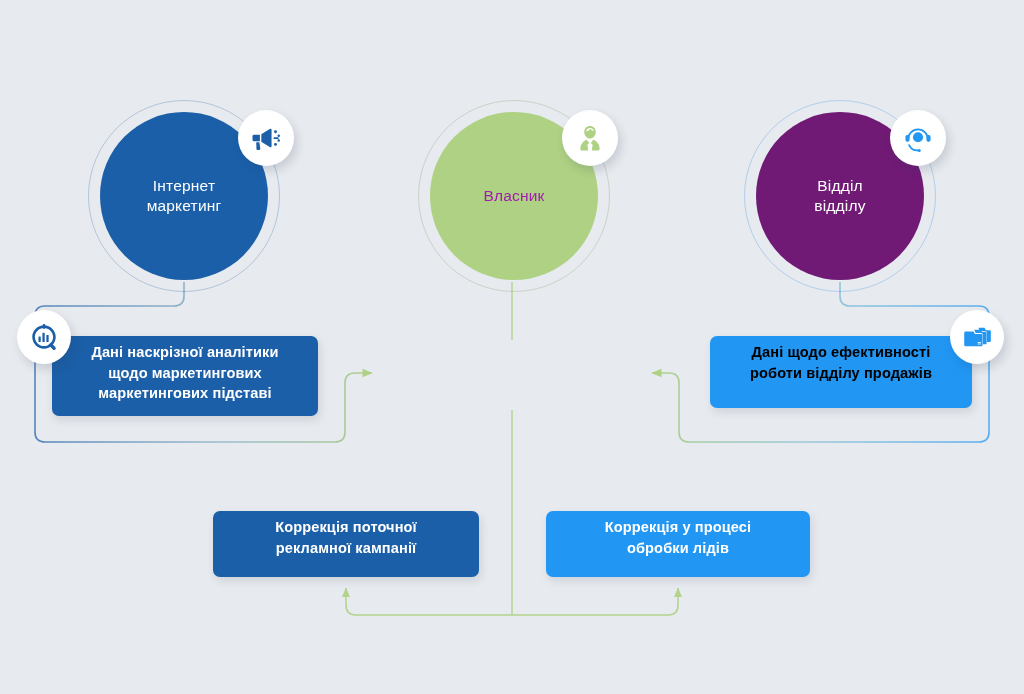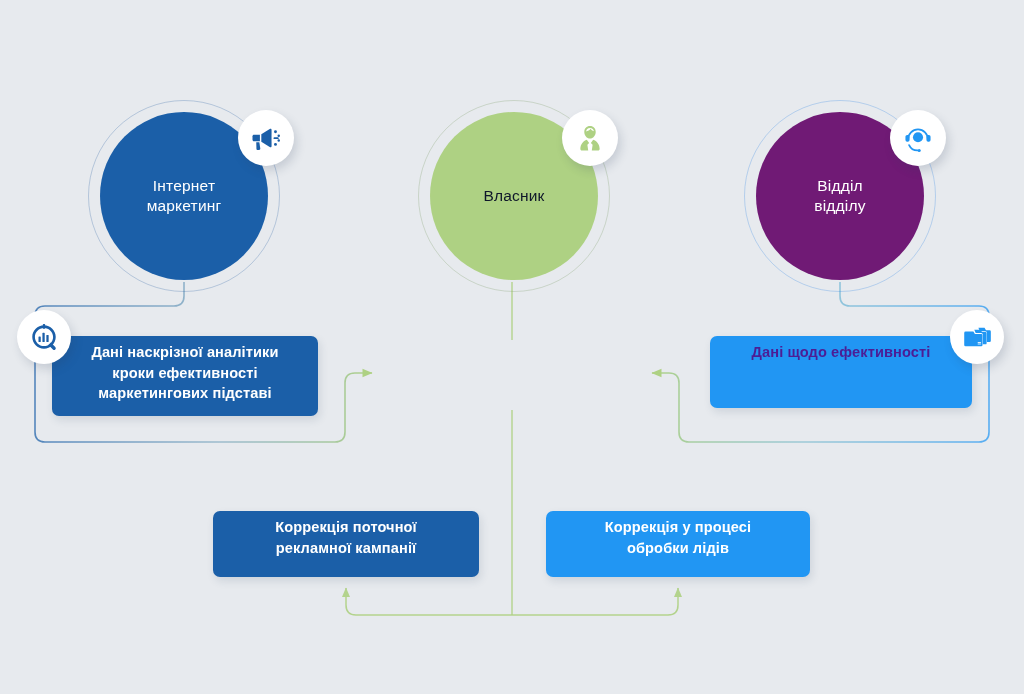--- a/index.html
+++ b/index.html
@@ -42,21 +42,21 @@
     border: 1px solid rgba(60,110,170,.30);
   }
   .ring.green { border-color: rgba(130,160,110,.30); }
   .ring.lightblue { border-color: rgba(60,140,230,.30); }
 
   #c1 { left: 100px; top: 112px; width: 168px; height: 168px;
         background: #1b5fa8; color: #ffffff; }
   #r1 { left: 88px;  top: 100px; width: 192px; height: 192px; }
 
   #c2 { left: 430px; top: 112px; width: 168px; height: 168px;
-        background: #aed183; color: #0f172a; }
+        background: #aed183; color: #a21caf; }
   #r2 { left: 418px; top: 100px; width: 192px; height: 192px; }
 
   #c3 { left: 756px; top: 112px; width: 168px; height: 168px;
         background: #701a75; color: #ffffff; }
   #r3 { left: 744px; top: 100px; width: 192px; height: 192px; }
 
   
   .badge {
     position: absolute;
     width: 56px; height: 56px;
@@ -84,21 +84,21 @@
     line-height: 1.42;
     padding: 6px 14px;
     box-shadow: 2px 4px 9px rgba(40,60,90,.13);
     letter-spacing: .1px;
   }
   #box-left   { left: 52px;  top: 336px; width: 266px; height: 80px;
                 background: #1b5fa8; color: #ffffff; }
   #box-center { left: 381px; top: 340px; width: 262px; height: 70px;
                 background: #aed183; color: #3d4a52; box-shadow: none; }
   #box-right  { left: 710px; top: 336px; width: 262px; height: 72px;
-                background: #2196f3; color: #4c1d95; }
+                background: #2196f3; color: #000000; }
   #box-bl     { left: 213px; top: 511px; width: 266px; height: 66px;
                 background: #1b5fa8; color: #ffffff; }
   #box-br     { left: 546px; top: 511px; width: 264px; height: 66px;
                 background: #2196f3; color: #ffffff; }
 </style>
 </head>
 <body>
 
 <div id="stage">
 
@@ -220,29 +220,30 @@
                L22.3 25.1 A1.5 1.5 0 0 1 20.8 26.6 L2.9 26.6
                A1.5 1.5 0 0 1 1.4 25.1 L1.4 11.3 A1.5 1.5 0 0 1 2.9 9.8 Z"></path>
       <rect x="16.6" y="21.7" width="4.2" height="1.1" rx=".55" fill="#ffffff" opacity=".85"></rect>
       <rect x="16.6" y="23.5" width="4.2" height="1.1" rx=".55" fill="#ffffff" opacity=".85"></rect>
     </svg>
   </div>
 
   <div class="box" id="box-left">
     <span>
       <span>Дані наскрізної аналітики</span><br>
-      <span>кроки ефективності</span><br>
+      <span>щодо маркетингових</span><br>
       <span>маркетингових підставі</span>
     </span>
   </div>
 
 
   <div class="box" id="box-right">
     <span>
       <span>Дані щодо ефективності</span><br>
+      <span>роботи відділу продажів</span>
     </span>
   </div>
 
   <div class="box" id="box-br">
     <span>
       <span>Коррекція у процесі</span><br>
       <span>обробки лідів</span>
     </span>
   </div>
 

